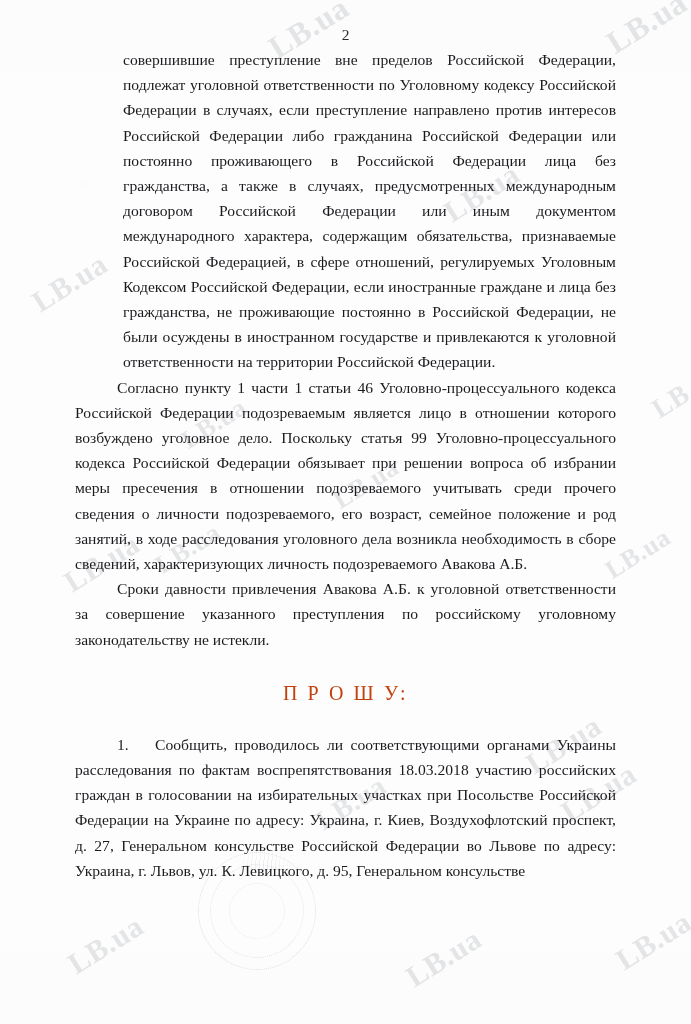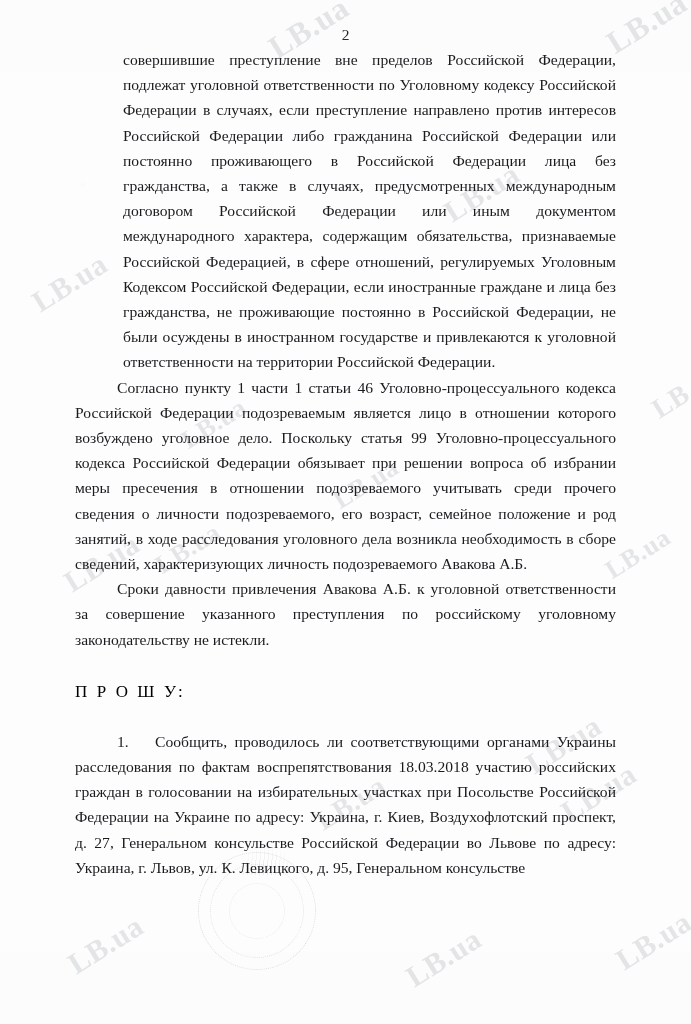--- a/index.html
+++ b/index.html
@@ -125,24 +125,24 @@
     color: #1b1b1f;
     hyphens: none;
   }
   p.indent { text-indent: 42px; }
   p.noindent { text-indent: 0; margin-left: 48px; }
 
   .prosu {
     margin: 0;
     padding-top: 30px;
     padding-bottom: 27px;
-    text-align: left;
-    font-size: 17px;
+    text-align: center;
+    font-size: 20px;
     letter-spacing: 2.6px;
-    color: #000000;
+    color: #c2410c;
   }
 
   .item-row {
     display: block;
     text-align: justify;
     text-justify: inter-word;
     font-size: 15.6px;
     line-height: 25.2px;
     color: #1b1b1f;
     text-indent: 0;

